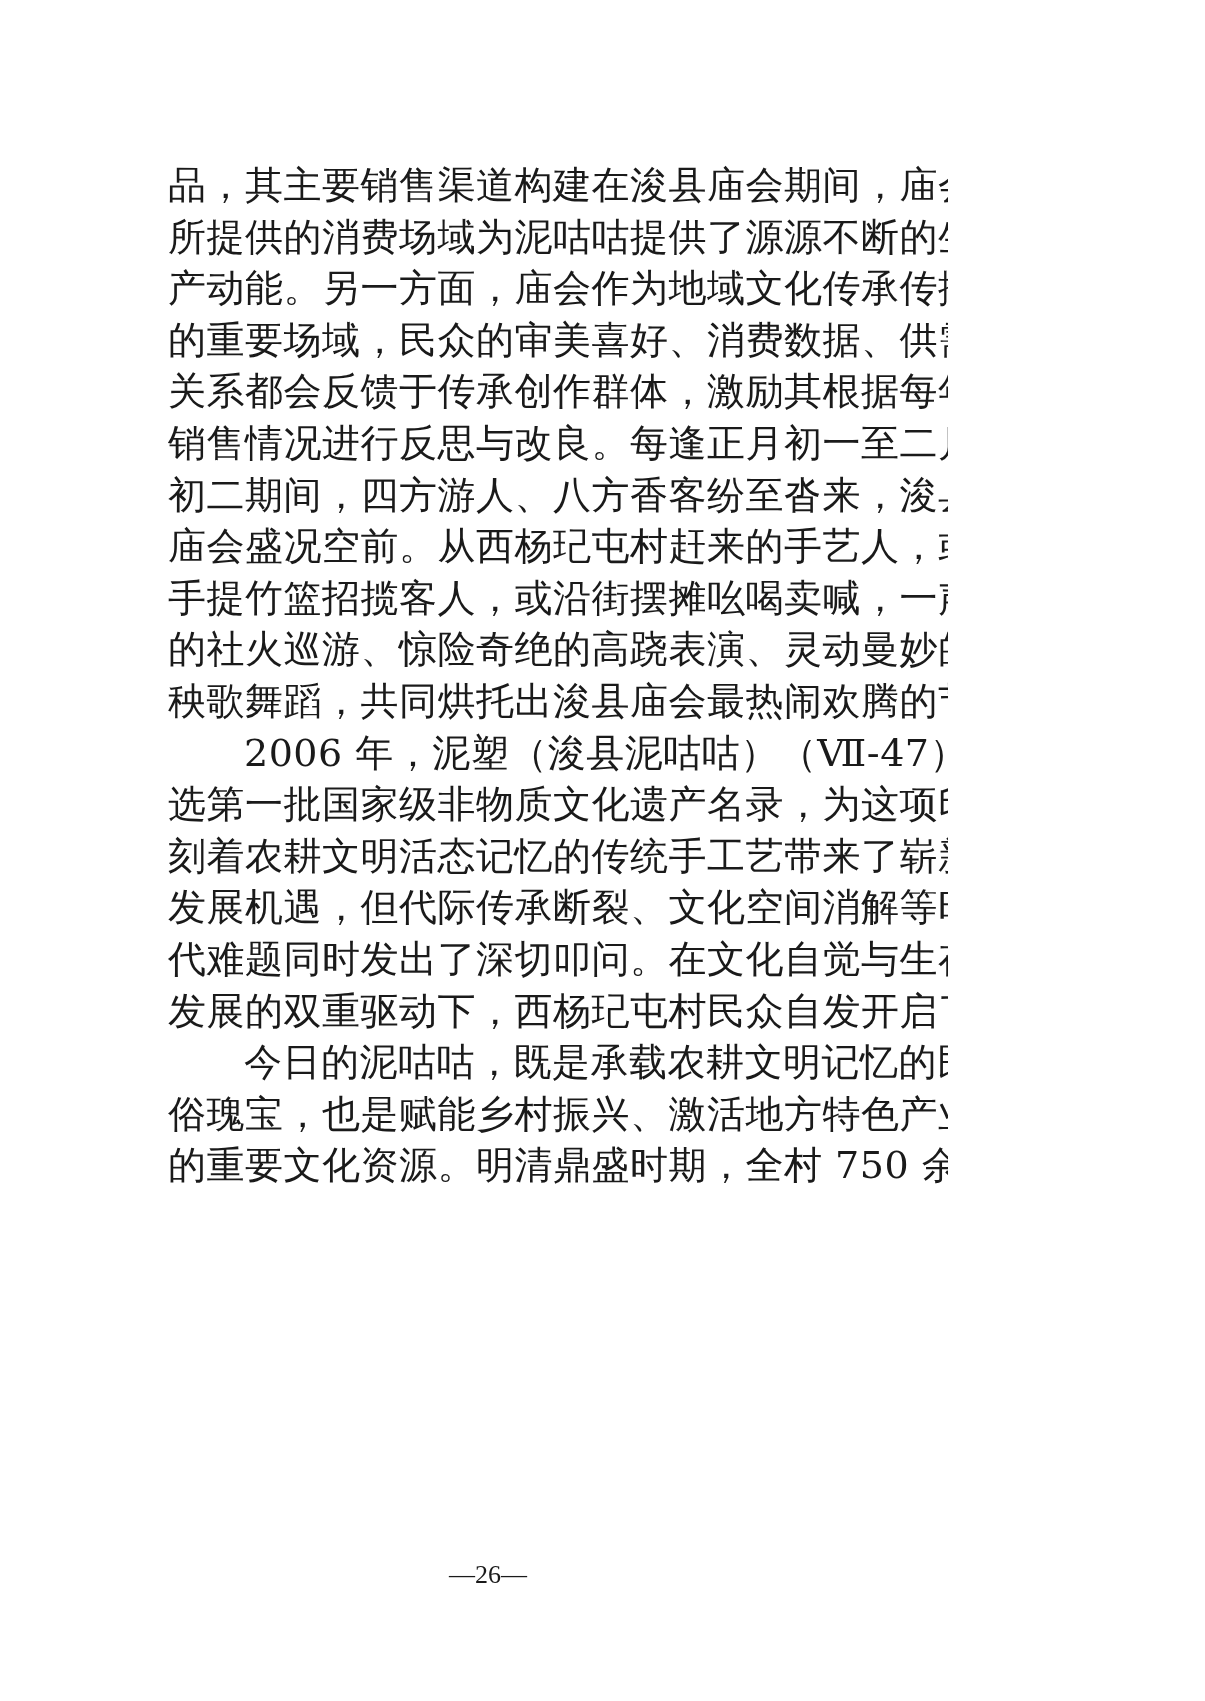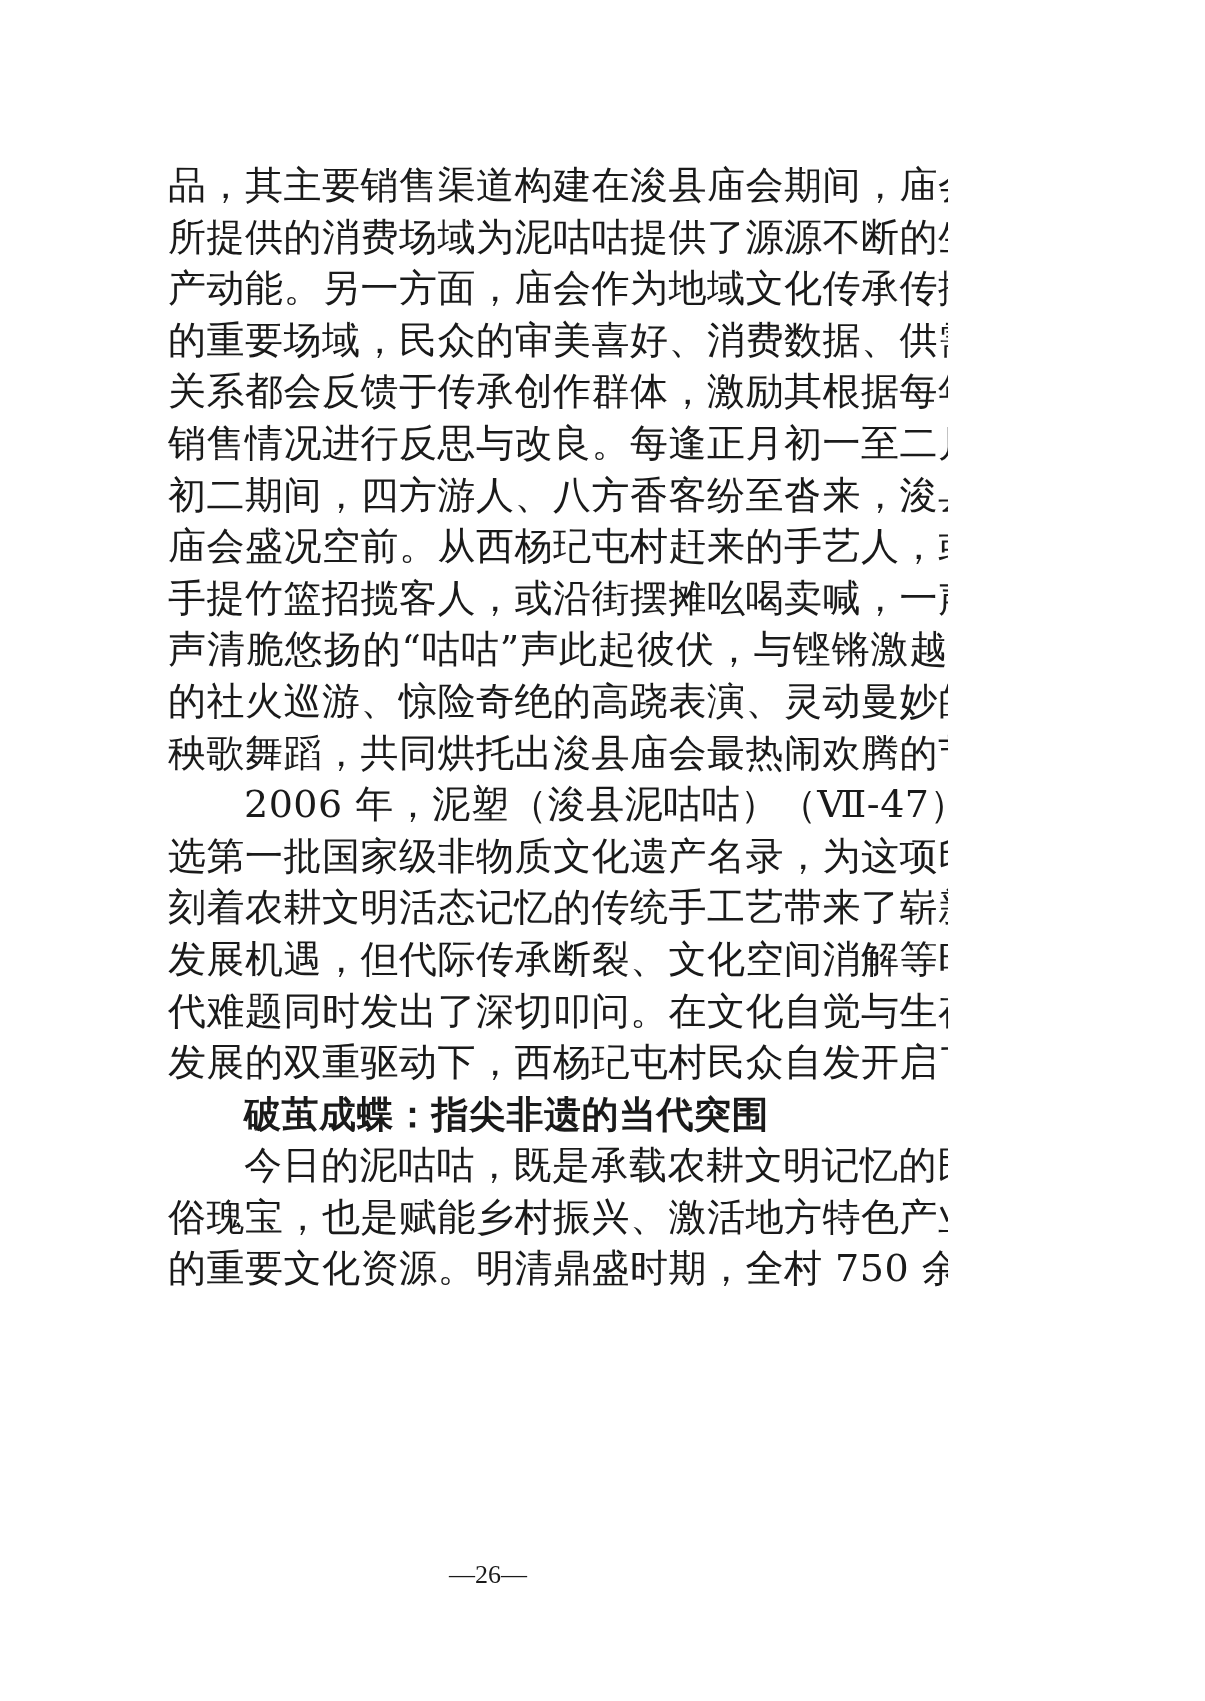--- a/index.html
+++ b/index.html
@@ -69,32 +69,30 @@
 
     <div class="line">品，其主要销售渠道构建在浚县庙会期间，庙会</div>
     <div class="line">所提供的消费场域为泥咕咕提供了源源不断的生</div>
     <div class="line">产动能。另一方面，庙会作为地域文化传承传播</div>
     <div class="line">的重要场域，民众的审美喜好、消费数据、供需</div>
     <div class="line">关系都会反馈于传承创作群体，激励其根据每年</div>
     <div class="line">销售情况进行反思与改良。每逢正月初一至二月</div>
     <div class="line">初二期间，四方游人、八方香客纷至沓来，浚县</div>
     <div class="line">庙会盛况空前。从西杨玘屯村赶来的手艺人，或</div>
     <div class="line">手提竹篮招揽客人，或沿街摆摊吆喝卖喊，一声</div>
-    <div class="line">声清脆悠扬的“咕咕”声此起彼伏，与铿锵激越</div>
     <div class="line">的社火巡游、惊险奇绝的高跷表演、灵动曼妙的</div>
     <div class="line">秧歌舞蹈，共同烘托出浚县庙会最热闹欢腾的节</div>
 
     <div class="line indent">2006 年，泥塑（浚县泥咕咕）（Ⅶ-47）入</div>
     <div class="line">选第一批国家级非物质文化遗产名录，为这项印</div>
     <div class="line">刻着农耕文明活态记忆的传统手工艺带来了崭新</div>
     <div class="line">发展机遇，但代际传承断裂、文化空间消解等时</div>
     <div class="line">代难题同时发出了深切叩问。在文化自觉与生存</div>
     <div class="line">发展的双重驱动下，西杨玘屯村民众自发开启了</div>
 
-    <div class="line indent heading">破茧成蝶：指尖非遗的当代突围</div>
 
     <div class="line indent">今日的泥咕咕，既是承载农耕文明记忆的民</div>
     <div class="line">俗瑰宝，也是赋能乡村振兴、激活地方特色产业</div>
     <div class="line">的重要文化资源。明清鼎盛时期，全村 750 余户</div>
   </div>
 
   <div class="page-number">—26—</div>
 </div>
 
 </body></html>

